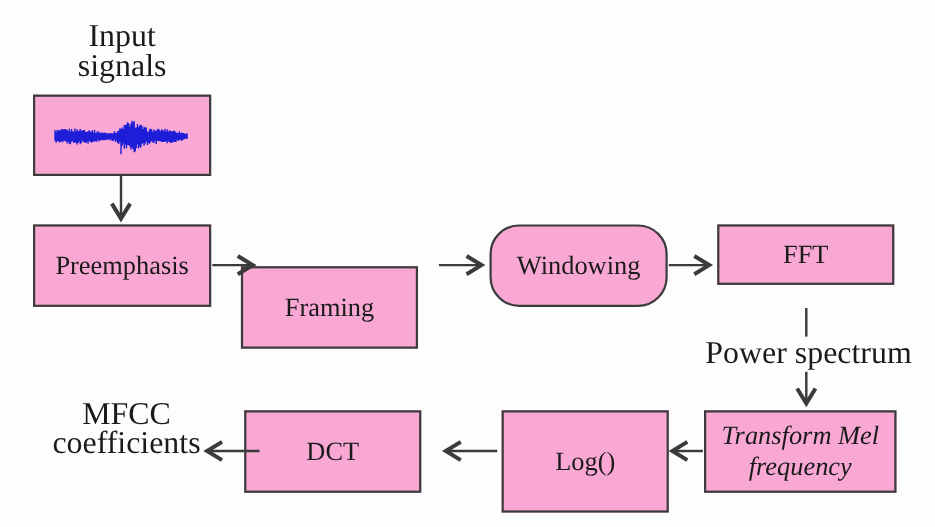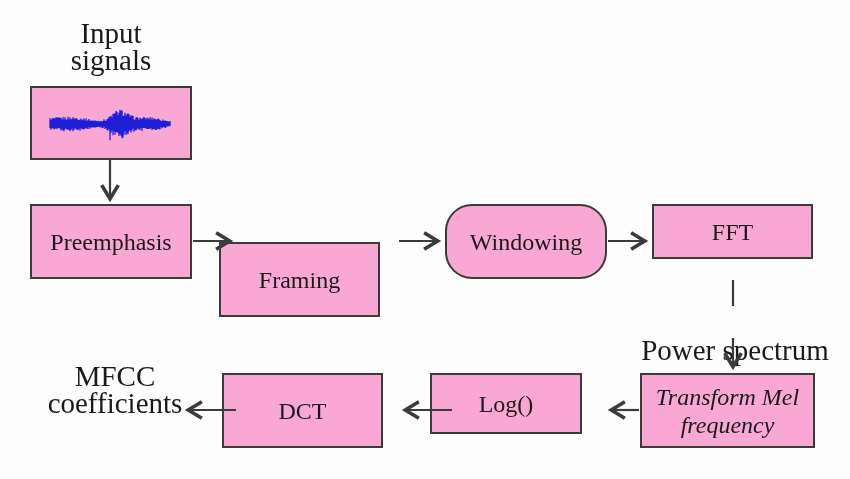--- a/index.html
+++ b/index.html
@@ -25,23 +25,23 @@
     position:absolute;
     text-align:center;
     font-size:29px;line-height:27px;
   }
   #wavebox{left:30px;top:86px;width:162px;height:74px;}
   #inputsignals{left:56px;top:20px;width:110px;}
   #preemphasis{left:30px;top:204px;width:162px;height:75px;}
   #framing{left:219px;top:204px;width:161px;height:75px;margin-top:38px;}
   #windowing{left:445px;top:204px;width:162px;height:75px;border-radius:27px;}
   #fft{left:652px;top:204px;width:161px;height:55px;}
-  #powerspectrum{left:640px;top:308px;width:190px;margin-top:29px;}
+  #powerspectrum{left:640px;top:308px;width:190px;}
   #transformmel{left:640px;top:373px;width:175px;height:75px;padding:0 4px;font-style:italic;}
-  #logbox{left:430px;top:373px;width:152px;height:61px;}
+  #logbox{left:456px;top:373px;width:152px;height:93px;}
   #dct{left:222px;top:373px;width:161px;height:75px;}
   #mfcc{left:40px;top:363px;width:150px;}
   svg.overlay{position:absolute;left:0;top:0;pointer-events:none;}
   .conn{stroke:#3b3b3b;stroke-width:2.2;fill:none;}
   .wf{stroke-width:1.3;fill:none;}
 </style>
 </head>
 <body>
 
 <div class="stage">

